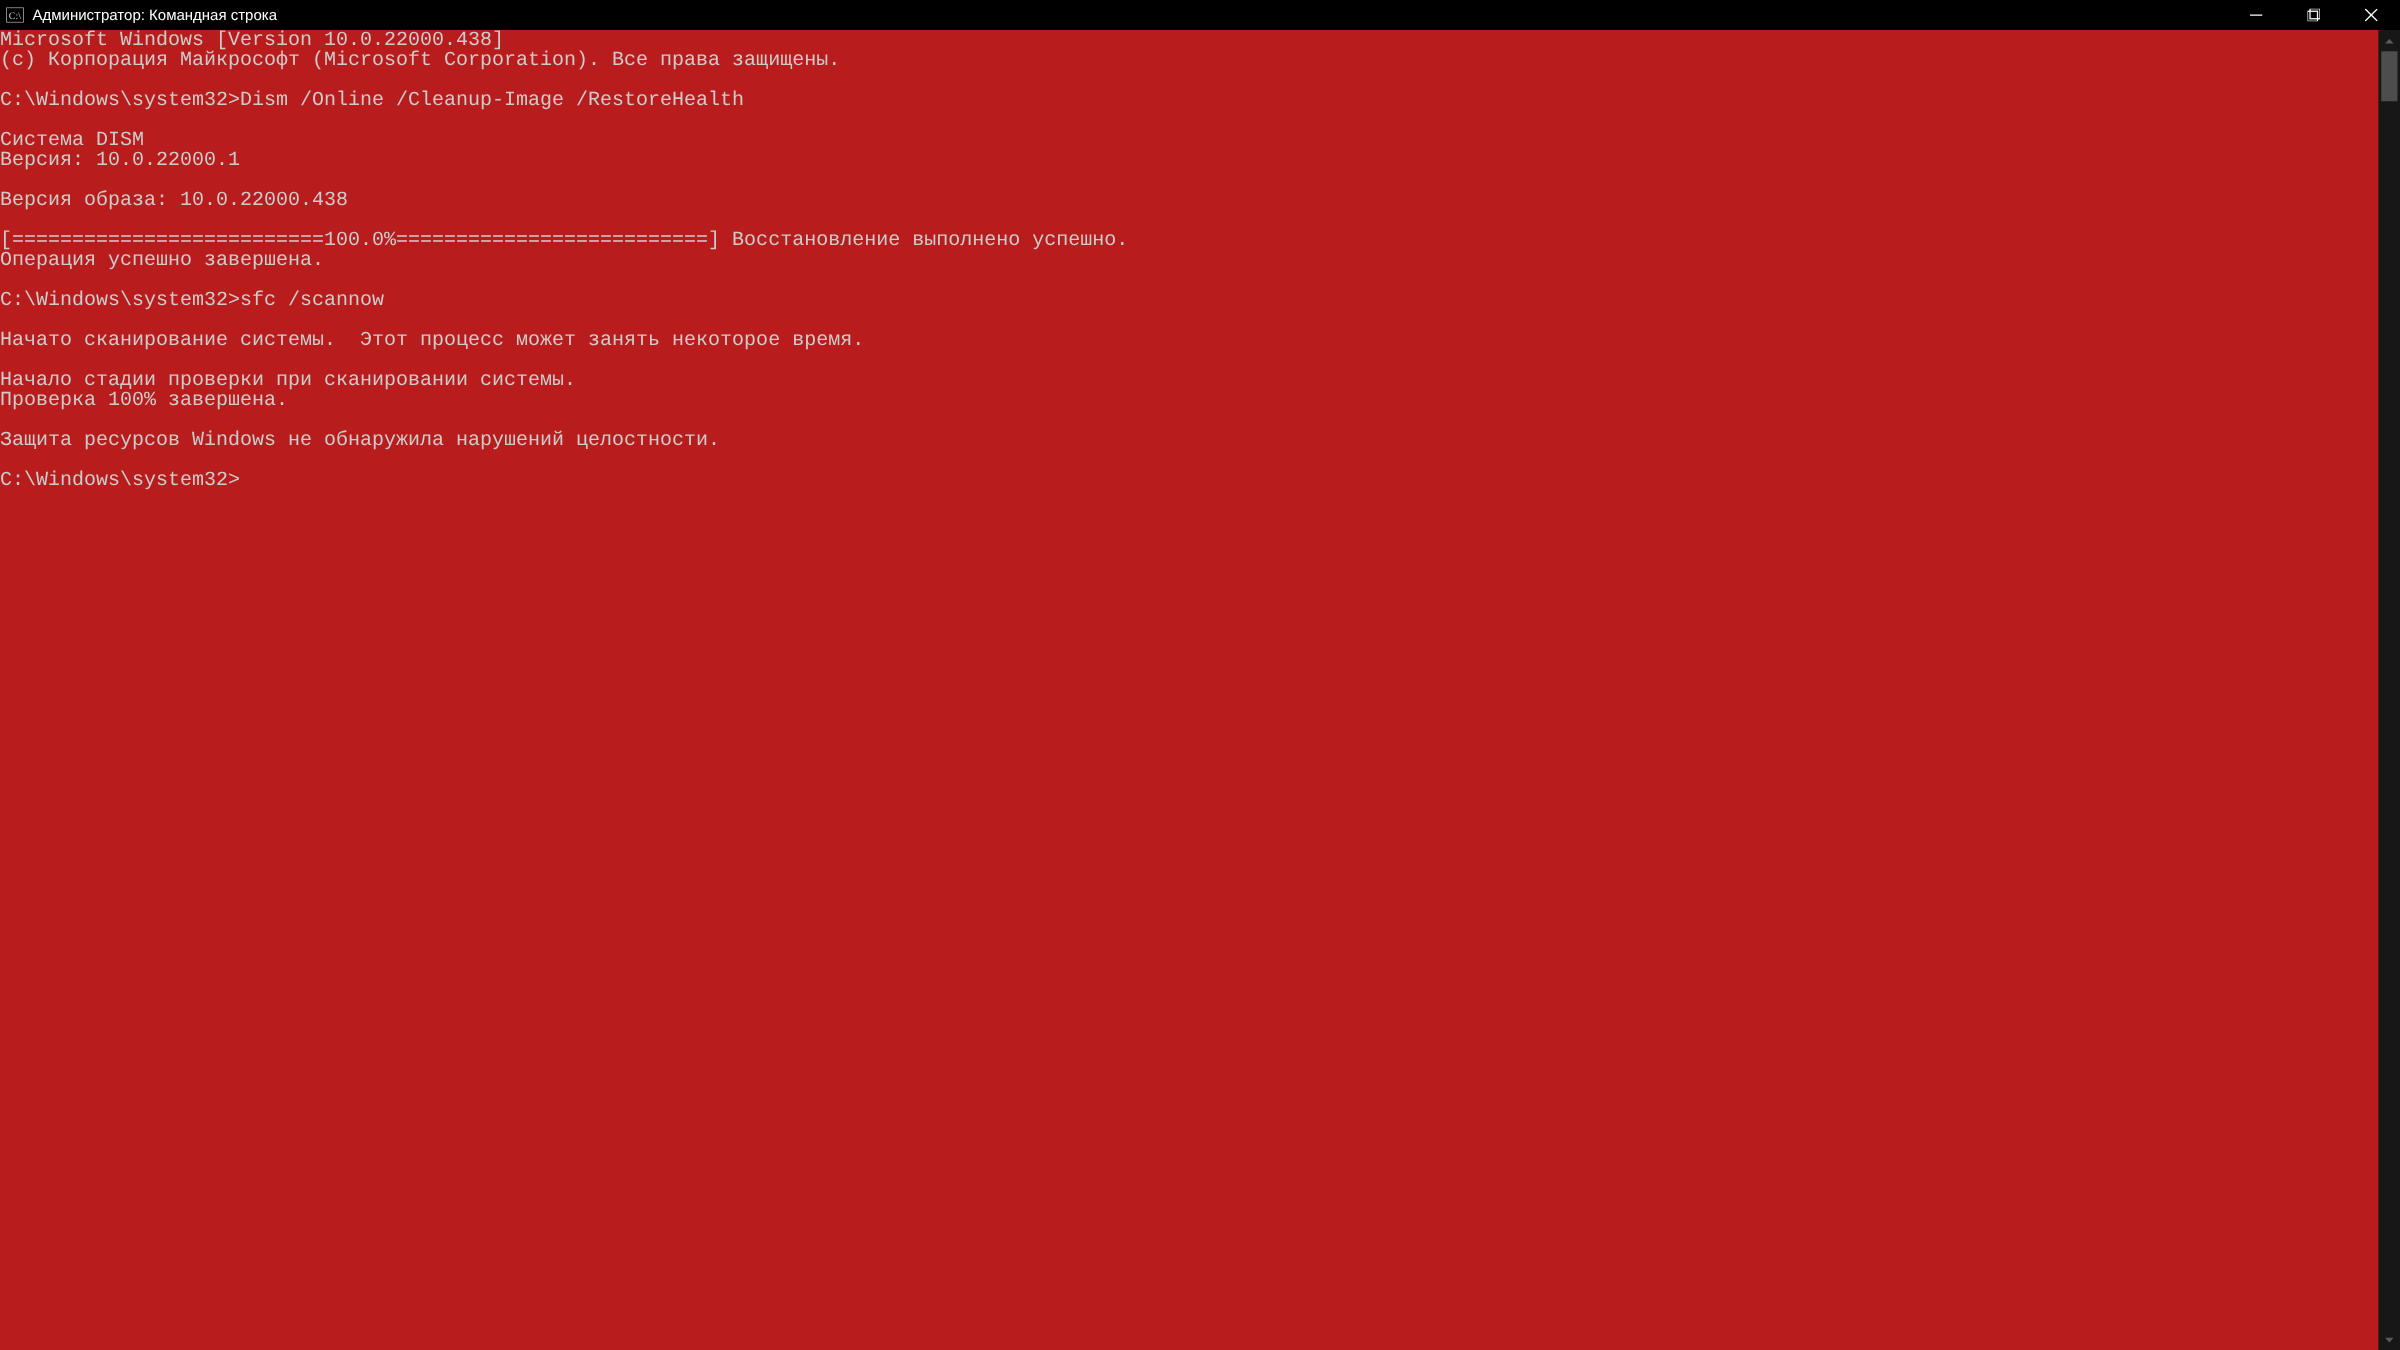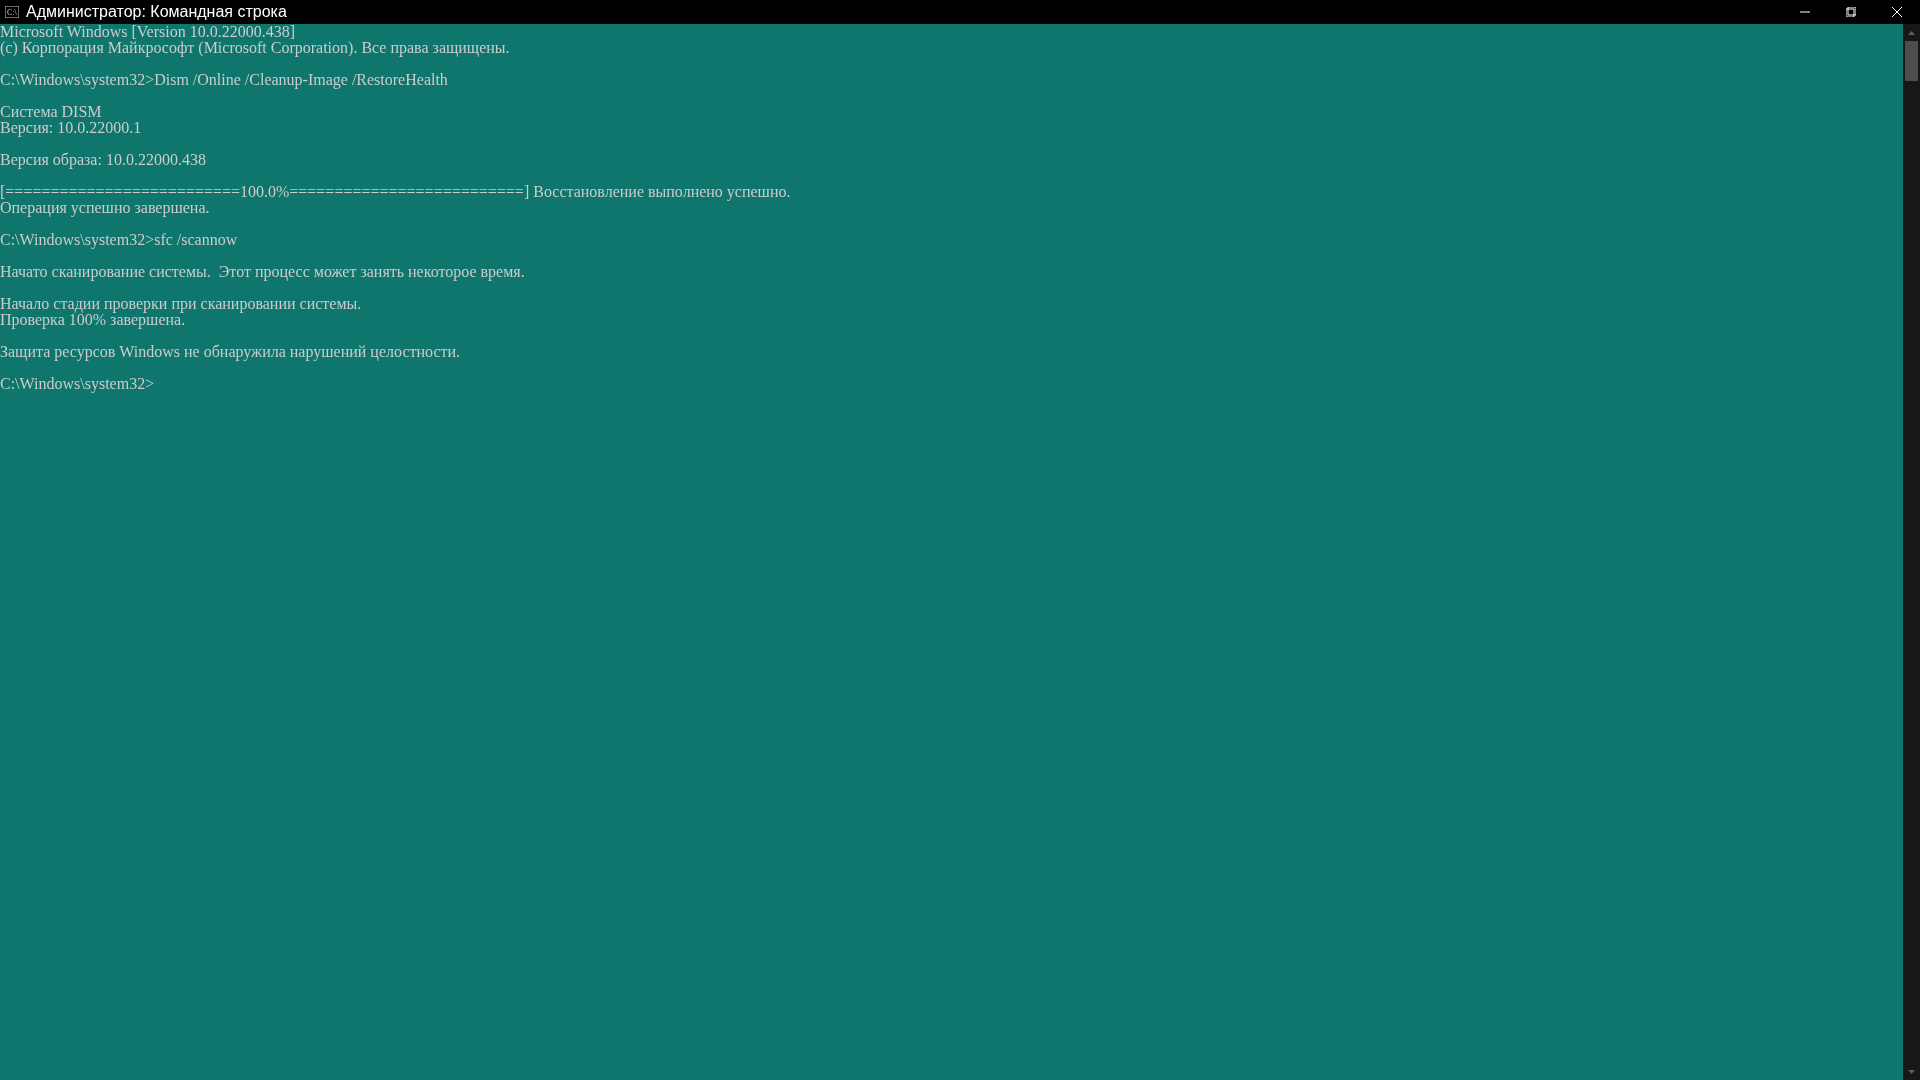--- a/index.html
+++ b/index.html
@@ -30,21 +30,21 @@
     height: 16px;
     margin-left: 4px;
     margin-right: 6px;
     display: flex;
     align-items: center;
     justify-content: center;
   }
   .titlebar-icon svg { display: block; }
   .titlebar-title {
     color: #ffffff;
-    font-size: 16px;
+    font-size: 12px;
     font-family: "Segoe UI", Tahoma, sans-serif;
     line-height: 24px;
   }
   .titlebar-controls {
     position: absolute;
     right: 0;
     top: 0;
     height: 24px;
     display: flex;
   }
@@ -58,23 +58,23 @@
   }
   .ctrl-btn svg { display: block; }
   .body-area {
     flex: 1 1 auto;
     display: flex;
     position: relative;
     min-height: 0;
   }
   .terminal {
     flex: 1 1 auto;
-    background: #0f766e;
+    background: #b91c1c;
     color: #cccccc;
-    font-family: Liberation Serif, serif;
+    font-family: Liberation Mono, monospace;
     font-size: 16px;
     line-height: 16px;
     white-space: pre;
     padding: 0;
     overflow: hidden;
   }
   .terminal .line { height: 16px; }
   .scrollbar {
     width: 17px;
     background: #171717;

